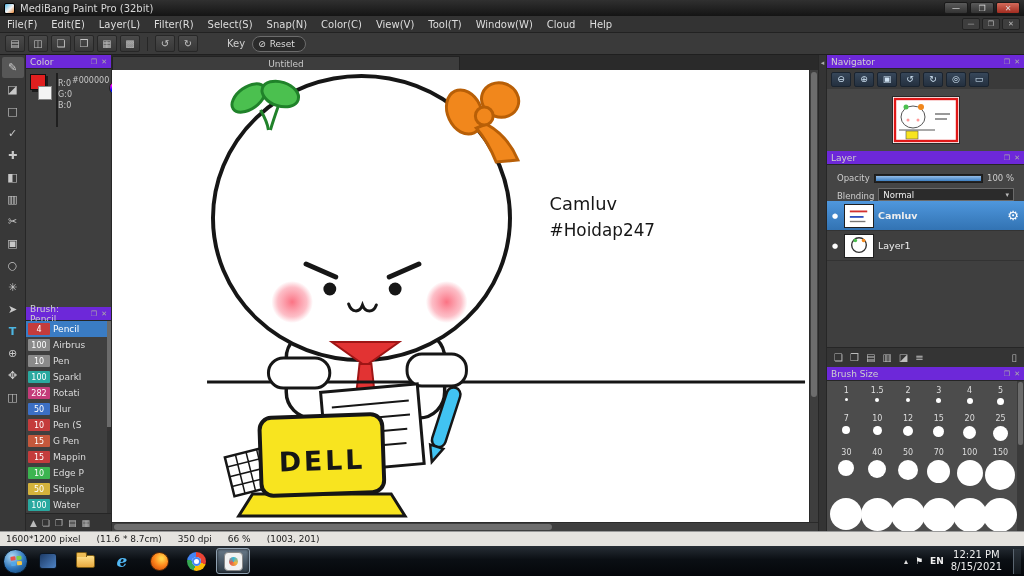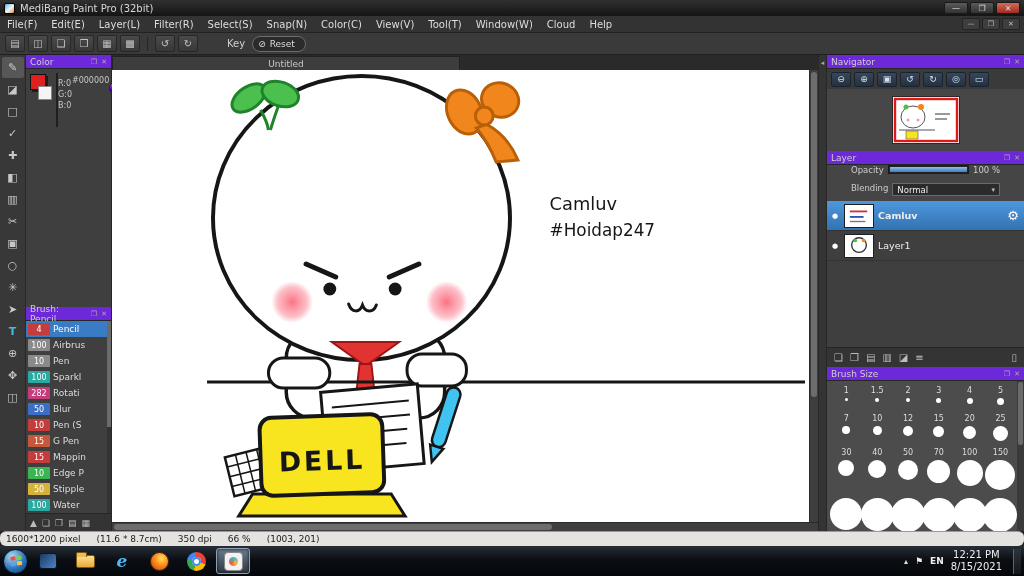--- a/index.html
+++ b/index.html
@@ -78,21 +78,21 @@
 
   
   .rightcol{width:198px;display:flex;flex-direction:column;border-left:1px solid #272727;background:#424242;}
   .nav-panel{height:96px;display:flex;flex-direction:column;flex:none;}
   .nav-toolbar{height:20px;background:#3a3a3a;display:flex;align-items:center;gap:3px;padding:0 4px;flex:none;}
   .nav-btn{width:20px;height:15px;background:linear-gradient(#37475a,#24303f);border:1px solid #1a2430;border-radius:2px;color:#cfe2f2;font-size:9px;display:flex;align-items:center;justify-content:center;}
   .nav-thumb-area{flex:1;background:#474747;display:flex;align-items:center;justify-content:center;}
   .nav-thumb{width:66px;height:46px;background:#fff;position:relative;box-shadow:0 0 0 1px #2a2a2a;}
 
   .layer-panel{height:216px;display:flex;flex-direction:column;flex:none;background:#454545;}
-  .lp-row{display:flex;align-items:flex-start;gap:4px;padding:0 24px;height:18px;font-size:8.5px;color:#ccc;flex:none;}
+  .lp-row{display:flex;align-items:flex-end;gap:4px;padding:0 10px;height:18px;font-size:8.5px;color:#ccc;flex:none;}
   .slider{flex:1;height:9px;background:#242424;border:1px solid #1c1c1c;position:relative;}
   .slider .fill{position:absolute;inset:1px;width:98%;background:linear-gradient(#93bce8,#3d7fc1);}
   .dropdown{flex:1;height:13px;background:#2b2b2b;border:1px solid #6a6a6a;color:#eee;font-size:8.5px;display:flex;align-items:center;padding:0 4px;gap:4px;}
   .dropdown .arrow{margin-left:auto;font-size:7px;color:#bbb;}
   .check-row{display:flex;align-items:center;gap:7px;padding:0 6px;height:15px;font-size:7.5px;color:#c5c5c5;flex:none;}
   .chk{display:flex;align-items:center;gap:2px;}
   .chk .box{width:8px;height:8px;background:#2d2d2d;border:1px solid #909090;}
   .layers-list{flex:1;background:#3f3f3f;overflow:hidden;}
   .lrow{display:flex;align-items:center;gap:4px;padding:0 5px;height:30px;border-bottom:1px solid #333;color:#eee;font-size:9.5px;}
   .lrow.sel{background:linear-gradient(#4f97dd,#3273b3);font-weight:bold;}
@@ -111,21 +111,21 @@
   .dot{background:#fff;border-radius:50%;flex:none;}
   .r1{height:28px;} .r2{height:34px;} .r3{height:50px;} .r4{height:48px;}
   .d3{width:3px;height:3px;} .d4{width:4px;height:4px;} .d5{width:5px;height:5px;} .d6{width:6px;height:6px;} .d7{width:7px;height:7px;}
   .d8{width:8px;height:8px;} .d9{width:9px;height:9px;} .d10{width:10px;height:10px;} .d11{width:11px;height:11px;} .d13{width:13px;height:13px;} .d15{width:15px;height:15px;}
   .d16{width:16px;height:16px;} .d18{width:18px;height:18px;} .d20{width:20px;height:20px;} .d23{width:23px;height:23px;} .d26{width:26px;height:26px;} .d30{width:30px;height:30px;}
   .d32{width:32px;height:32px;} .d33{width:33px;height:33px;} .d34{width:34px;height:34px;}
   .bs-scroll{position:absolute;right:0;top:0;bottom:0;width:7px;background:#3a3a3a;}
   .bs-scroll .thumb{position:absolute;top:1px;left:1px;right:1px;height:42%;background:#6b6b6b;border-radius:2px;}
 
   
-  .statusbar{height:15px;background:#e5e3df;border-top:1px solid #9a9a9a;display:flex;align-items:center;font-size:9px;color:#1c1c1c;padding-left:6px;gap:16px;flex:none;border-radius:6px;}
+  .statusbar{height:15px;background:#e5e3df;border-top:1px solid #9a9a9a;display:flex;align-items:center;font-size:9px;color:#1c1c1c;padding-left:6px;gap:16px;flex:none;}
 
   
   .taskbar{height:30px;background:linear-gradient(#272e36,#0b0f14 45%,#04060a);display:flex;align-items:center;padding:0 3px;gap:3px;flex:none;}
   .start-orb{width:25px;height:25px;border-radius:50%;background:radial-gradient(circle at 35% 28%,#aedbf7,#2d74ba 55%,#103a60);border:1px solid #061422;display:flex;align-items:center;justify-content:center;}
   .task-icon{width:34px;height:26px;display:flex;align-items:center;justify-content:center;border-radius:3px;}
   .task-icon.active{background:linear-gradient(#6b7c8c,#2c3842);box-shadow:inset 0 0 3px #0a0e12;border:1px solid #8fa0b0;}
   .ti-media{width:18px;height:16px;background:linear-gradient(135deg,#1c3a66,#4f83c4);border-radius:3px;border:1px solid #0a1624;}
   .ti-folder{width:19px;height:13px;background:linear-gradient(#ffe08a,#e7a93f);border-radius:2px;position:relative;border:1px solid #7a5a14;}
   .ti-folder::before{content:"";position:absolute;top:-4px;left:-1px;width:9px;height:4px;background:#eebd55;border:1px solid #7a5a14;border-bottom:none;border-radius:2px 2px 0 0;}
   .ti-ie{color:#52b8f5;font-size:17px;font-weight:bold;font-style:italic;font-family:"DejaVu Serif","Liberation Serif",serif;line-height:1;}

